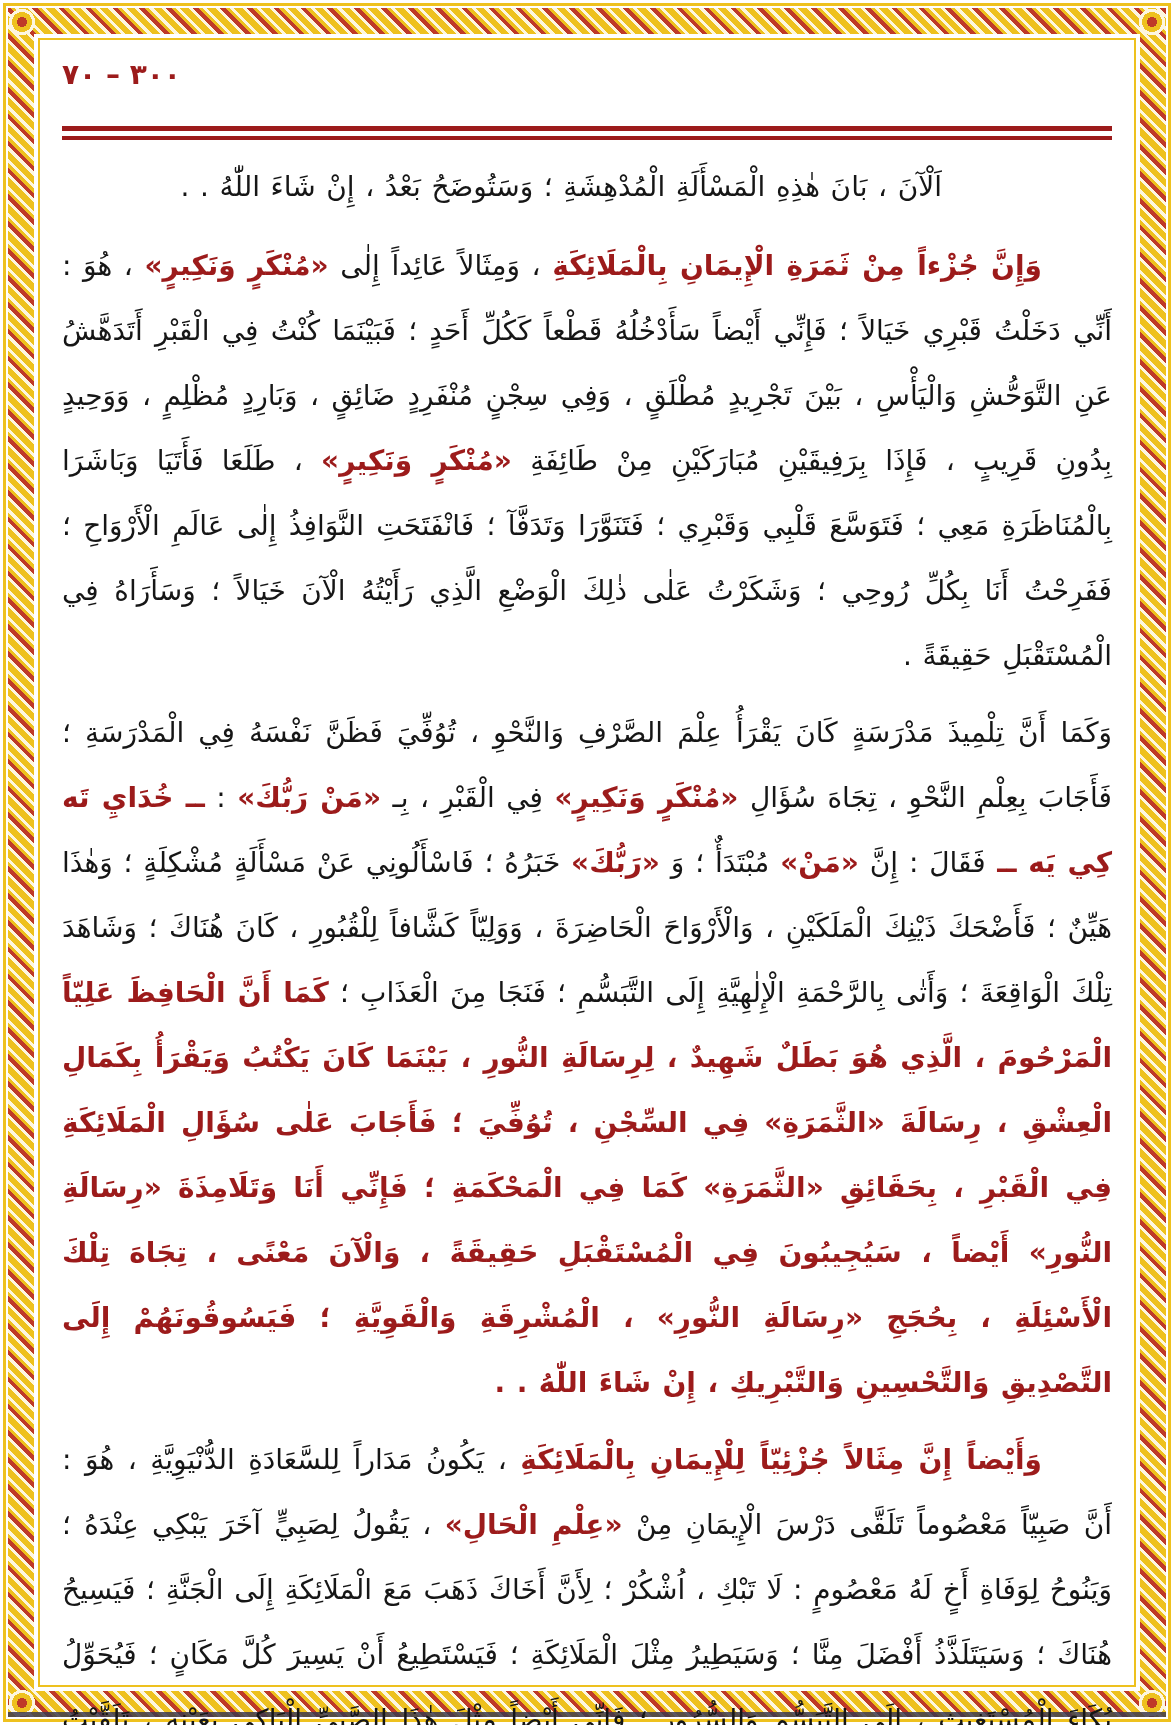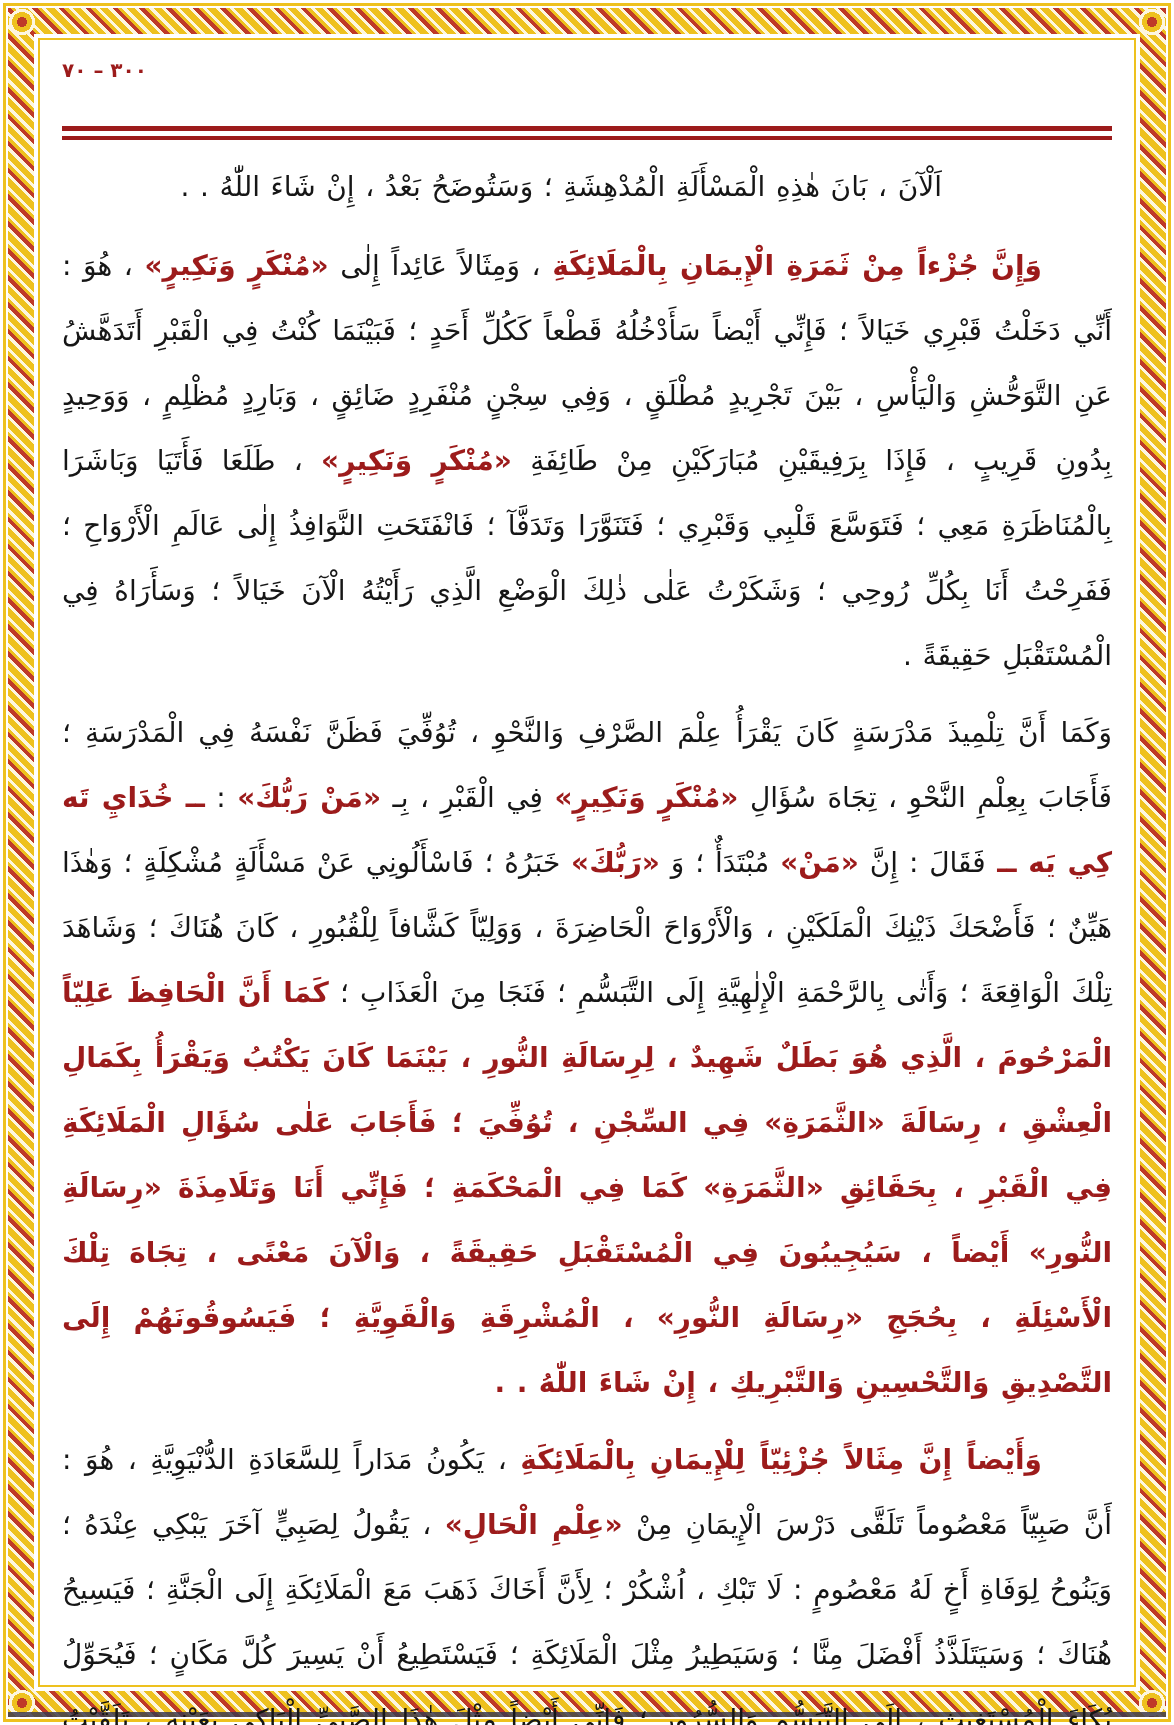--- a/index.html
+++ b/index.html
@@ -57,21 +57,21 @@
   .title{
     margin:0;text-align:center;
     font-size:31px;font-weight:700;
     color:var(--accent,#9c1b1b);
     letter-spacing:0;
   }
   .pagenum{
     position:absolute;left:auto;right:auto;
     inset-inline-start:auto;inset-inline-end:0;
     top:2px;
-    font-size:20px;font-weight:700;
+    font-size:28px;font-weight:700;
     color:var(--accent,#9c1b1b);
   }
   .double-rule{
     height:5px;
     border-top:5px solid var(--accent,#9c1b1b);
     border-bottom:4px solid var(--accent,#9c1b1b);
     margin:8px 0 14px 0;
   }
   .body-text{
     font-size:28px;

